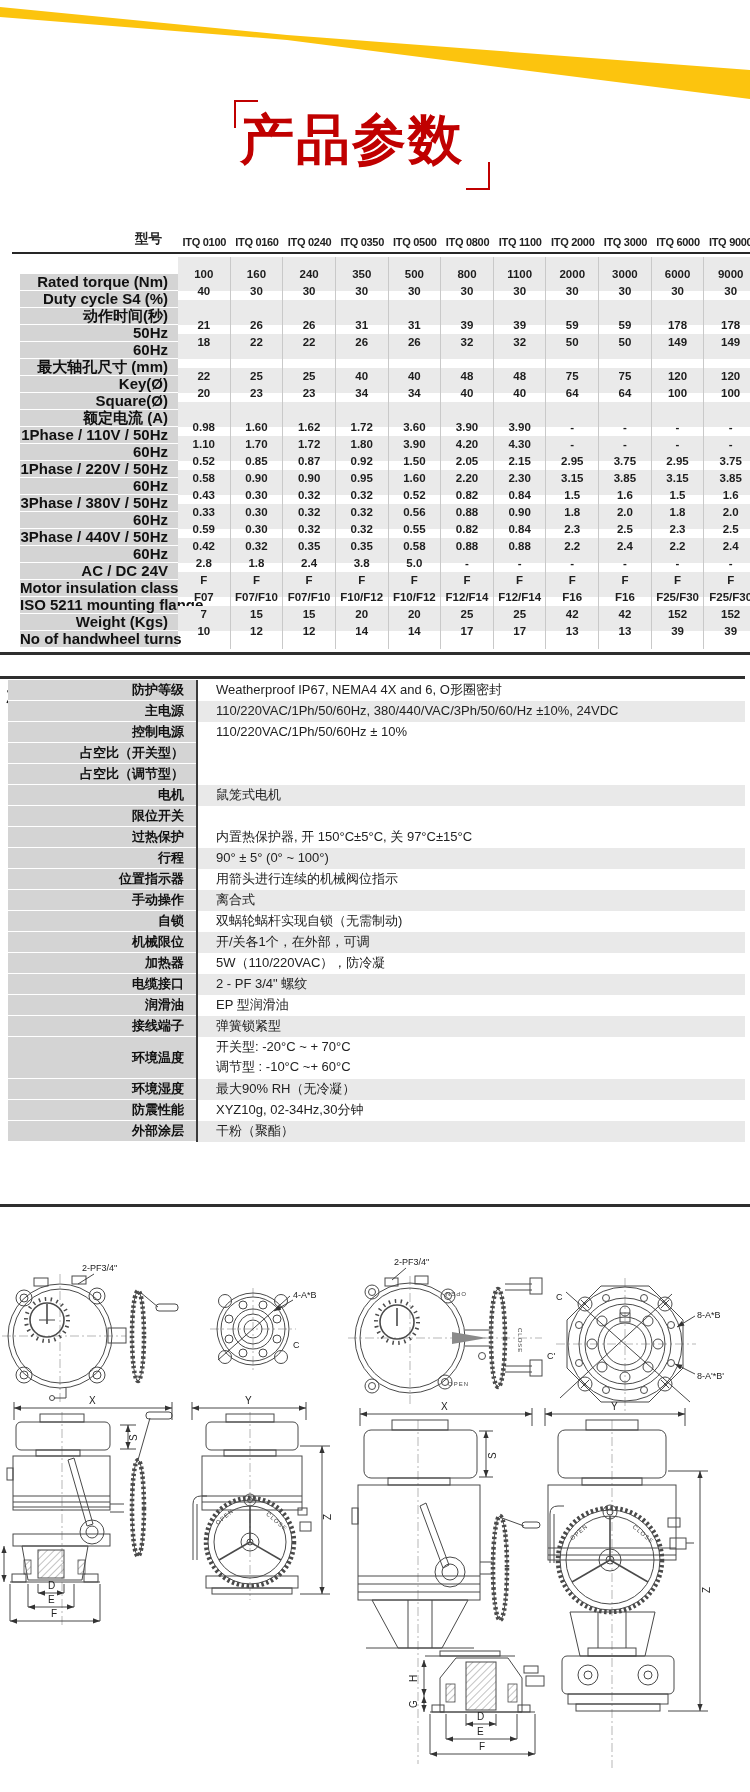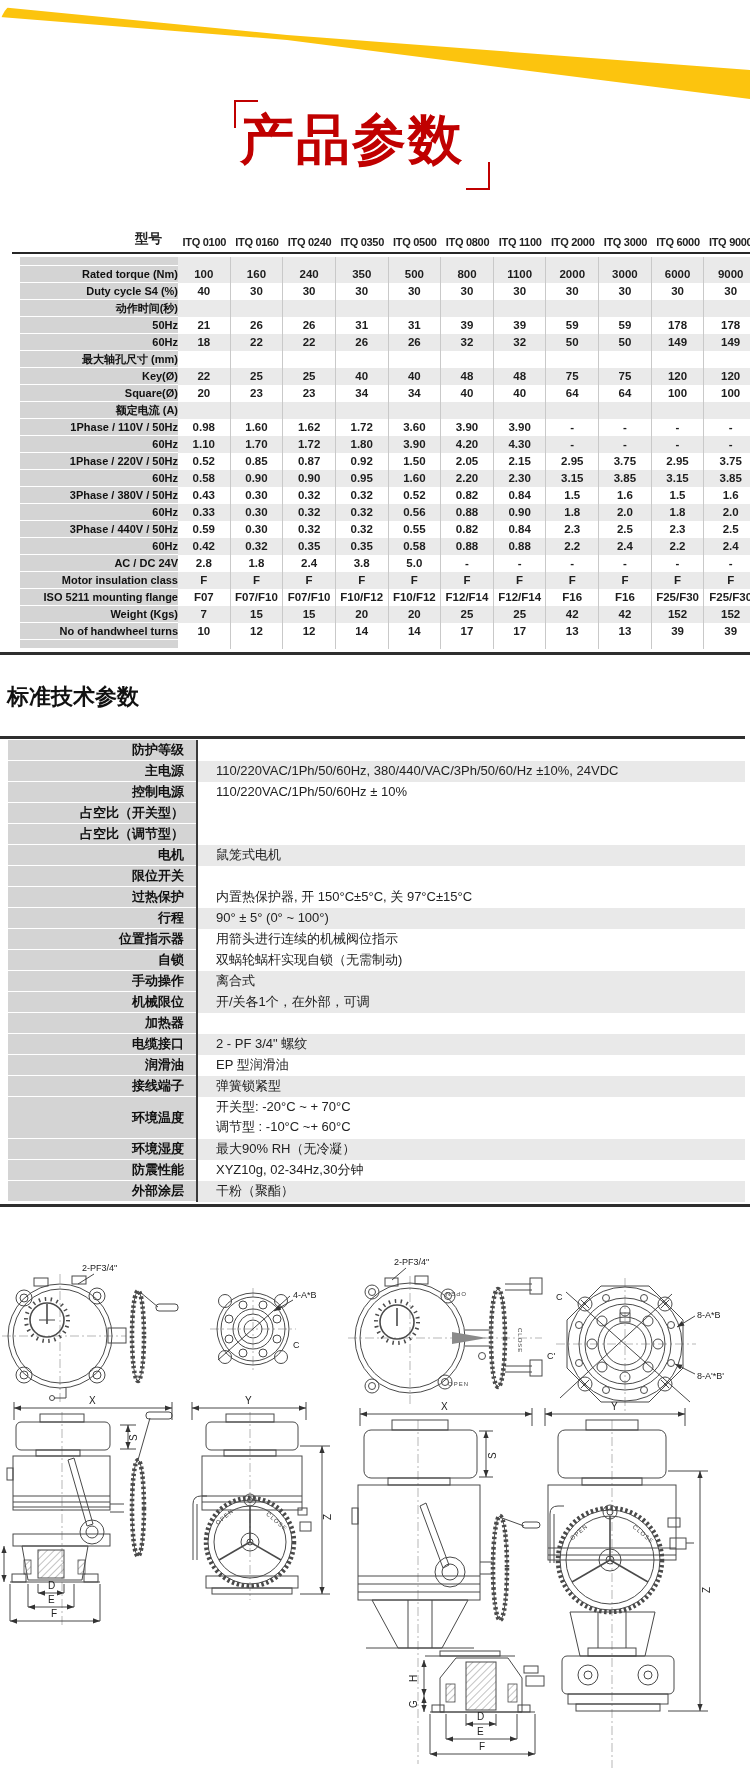--- a/index.html
+++ b/index.html
@@ -1,17 +1,17 @@
 <!DOCTYPE html>
 <html><head>
 <meta charset="utf-8">
 <style>
   html,body { margin:0; padding:0; background:#fff; }
   .page { position:relative; width:750px; height:1792px; background:#fff; overflow:hidden;
-          font-family:"Liberation Sans", sans-serif; color:#222;border-radius:26px; }
+          font-family:"Liberation Sans", sans-serif; color:#222; }
 
   
   .ribbon { position:absolute; top:0; left:0; }
 
   
   .title-text { position:absolute; top:112px; left:240px; font-size:54px; font-weight:bold;
                 letter-spacing:2px; line-height:1; }
   .bracket-tl { position:absolute; top:100px; left:234px; width:22px; height:26px;
                 border-left:2px solid; border-top:2px solid; }
   .bracket-br { position:absolute; top:162px; left:466px; width:22px; height:26px;
@@ -21,31 +21,31 @@
   .spec { position:absolute; top:224px; left:12px; width:692px; }
   .spec-header { display:grid; grid-template-columns:166px repeat(11,1fr); width:745px;
                  align-items:end; height:24px; }
   .model-label { text-align:right; padding-right:16px; font-weight:bold; font-size:13.5px; }
   .model-cell { text-align:center; font-weight:bold; font-size:11px; letter-spacing:-0.3px; }
   .hrule { width:750px; height:2px; background:#262626; margin-top:4px; }
   .spec-body { margin-top:3px; }
   .trow { display:grid; grid-template-columns:166px repeat(11,1fr); width:745px; height:17px; }
   .trow.spacer { height:9px; }
   .tlabel { background:#d4d4d4; border-bottom:1px solid #fff; text-align:right;
-            font-weight:bold; font-size:11px; line-height:16px; color:#111;
-            margin-left:8px; white-space:nowrap; }
+            padding-right:10px; font-weight:bold; font-size:15px; line-height:16px; color:#111;
+            margin-left:8px; white-space:nowrap;margin-top:8px; }
   .tcell { text-align:center; font-size:11.5px; font-weight:bold; line-height:17px;
            border-right:1px solid #c9c9c9; color:#1d1d1d; overflow:hidden; }
   .trow .tcell:last-child { border-right:none; }
   .trow.stripe .tcell { background:#eaeaea; }
   .hrule-bottom { position:absolute; top:652px; left:0; width:750px; height:3px; background:#2e2e2e; }
 
   
   .tech-heading { position:absolute; top:682px; left:7px; font-size:22px; font-weight:bold; color:#111; }
-  .tech { position:absolute; top:736px; left:0; width:745px; border-top:3px solid #2e2e2e; padding-top:1px; }
+  .tech { position:absolute; top:676px; left:0; width:745px; border-top:3px solid #2e2e2e; padding-top:1px; }
   .tech-row { display:flex; min-height:21px; }
   .tech-label { width:176px; margin-left:8px; padding-right:12px; background:#d4d4d4;
                 border-bottom:1px solid #fff; text-align:right; font-weight:bold; font-size:13px;
                 line-height:20px; color:#111; white-space:nowrap; }
   .tech-row.dbl .tech-label { line-height:41px; }
   .tech-sep { width:2px; background:#3a3a3a; }
   .tech-value { flex:1; padding-left:18px; font-size:13px; line-height:20px; color:#222; }
   .tech-row.stripe .tech-value { background:#e9e9e9; }
   .rule-1204 { position:absolute; top:1204px; left:0; width:750px; height:3px; background:#2e2e2e; }
 
@@ -429,20 +429,23 @@
         </div>
       </div>
   </div>
   <div class="hrule-bottom"></div>
 
   <div class="tech-heading">标准技术参数</div>
   <div class="tech">
       <div class="tech-row">
         <div class="tech-label">防护等级</div>
         <div class="tech-sep"></div>
+        <div class="tech-value">
+          <div>Weatherproof IP67, NEMA4 4X and 6, O形圈密封</div>
+        </div>
       </div>
       <div class="tech-row stripe">
         <div class="tech-label">主电源</div>
         <div class="tech-sep"></div>
         <div class="tech-value">
           <div>110/220VAC/1Ph/50/60Hz, 380/440/VAC/3Ph/50/60/Hz ±10%, 24VDC</div>
         </div>
       </div>
       <div class="tech-row">
         <div class="tech-label">控制电源</div>
@@ -484,44 +487,47 @@
           <div>90° ± 5° (0° ~ 100°)</div>
         </div>
       </div>
       <div class="tech-row">
         <div class="tech-label">位置指示器</div>
         <div class="tech-sep"></div>
         <div class="tech-value">
           <div>用箭头进行连续的机械阀位指示</div>
         </div>
       </div>
+      <div class="tech-row stripe">
+        <div class="tech-label">手动操作</div>
+        <div class="tech-sep"></div>
+        <div class="tech-value">
+          <div>离合式</div>
+        </div>
+      </div>
       <div class="tech-row">
         <div class="tech-label">自锁</div>
         <div class="tech-sep"></div>
         <div class="tech-value">
           <div>双蜗轮蜗杆实现自锁（无需制动)</div>
         </div>
       </div>
       <div class="tech-row stripe">
-        <div class="tech-label">手动操作</div>
-        <div class="tech-sep"></div>
-        <div class="tech-value">
-          <div>离合式</div>
-        </div>
-      </div>
-      <div class="tech-row stripe">
         <div class="tech-label">机械限位</div>
         <div class="tech-sep"></div>
         <div class="tech-value">
           <div>开/关各1个，在外部，可调</div>
         </div>
       </div>
       <div class="tech-row">
         <div class="tech-label">加热器</div>
         <div class="tech-sep"></div>
+        <div class="tech-value">
+          <div>5W（110/220VAC），防冷凝</div>
+        </div>
       </div>
       <div class="tech-row stripe">
         <div class="tech-label">电缆接口</div>
         <div class="tech-sep"></div>
         <div class="tech-value">
           <div>2 - PF 3/4" 螺纹</div>
         </div>
       </div>
       <div class="tech-row">
         <div class="tech-label">润滑油</div>

